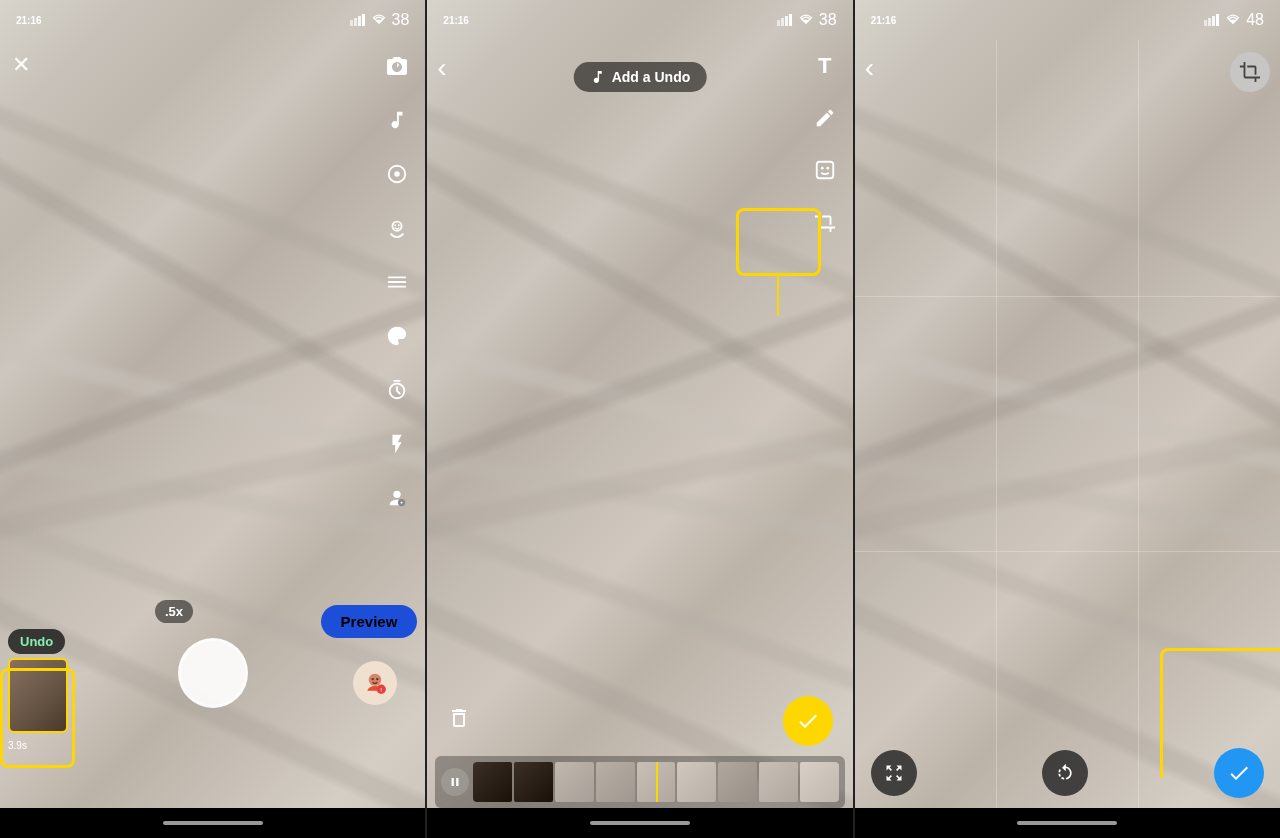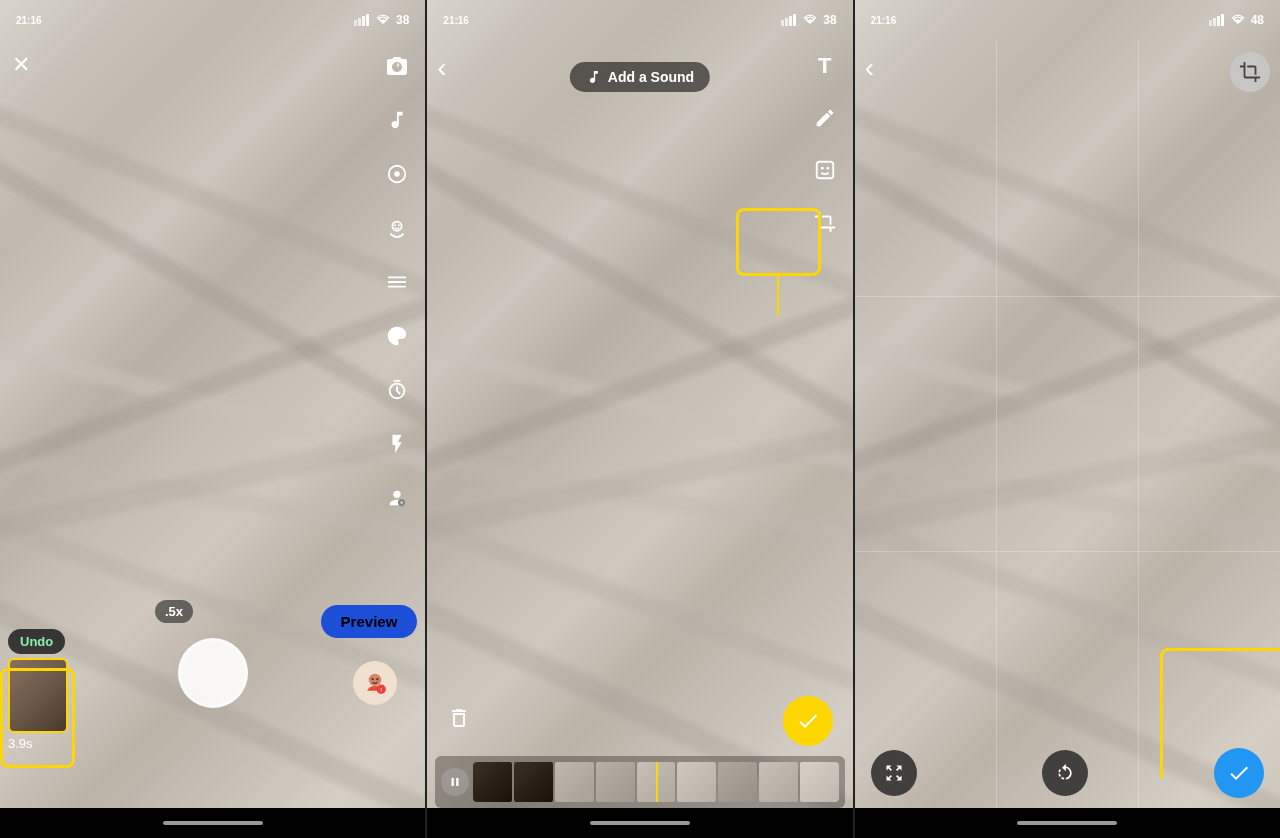--- a/index.html
+++ b/index.html
@@ -69,22 +69,22 @@
     }
     .status-icons {
       display: flex;
       align-items: center;
       gap: 5px;
     }
     .status-icons svg {
       fill: #fff;
     }
     .battery-text {
-      font-size: 12px;
-      font-weight: 700;
+      font-size: 16px;
+      font-weight: 400;
       color: #fff;
     }
 
     
     .bottom-bar {
       position: absolute;
       bottom: 0; left: 0; right: 0;
       height: 30px;
       background: #000;
       display: flex;
@@ -203,21 +203,21 @@
       position: relative;
     }
     .thumbnail-bg {
       position: absolute; inset: 0;
       background: linear-gradient(135deg, #8a7060 0%, #6a5848 50%, #4a3828 100%);
     }
     .thumb-duration {
       position: absolute;
       bottom: -18px; left: 0;
       color: #fff;
-      font-size: 13px;
+      font-size: 10px;
       font-weight: 400;
     }
     .yellow-annotation-1 {
       position: absolute;
       bottom: 70px; left: 0;
       width: 75px;
       height: 100px;
       border: 3px solid #FFD700;
       border-radius: 8px;
       z-index: 20;
@@ -606,21 +606,21 @@
       <span class="battery-text">38</span>
     </div>
   </div>
 
   <div class="panel2-back" style="font-size:28px;font-weight:200;">‹</div>
 
   <div class="add-sound-btn">
     <svg width="16" height="16" viewBox="0 0 24 24" fill="white">
       <path d="M12 3v10.55c-.59-.34-1.27-.55-2-.55-2.21 0-4 1.79-4 4s1.79 4 4 4 4-1.79 4-4V7h4V3h-6z"></path>
     </svg>
-    <span>Add a Sound</span>
+    <span>Add a Undo</span>
   </div>
 
   <div class="panel2-right-icons">
     <div class="icon-circle">
       <span style="color:white;font-size:22px;font-weight:700;">T</span>
     </div>
     <div class="icon-circle">
       <svg width="22" height="22" viewBox="0 0 24 24" fill="white">
         <path d="M3 17.25V21h3.75L17.81 9.94l-3.75-3.75L3 17.25zM20.71 7.04c.39-.39.39-1.02 0-1.41l-2.34-2.34c-.39-.39-1.02-.39-1.41 0l-1.83 1.83 3.75 3.75 1.83-1.83z"></path>
       </svg>

